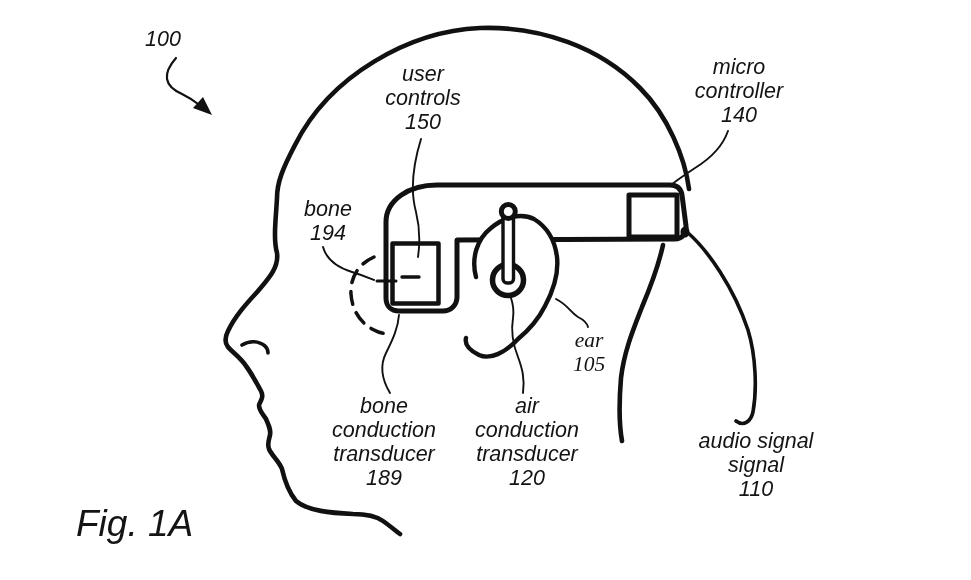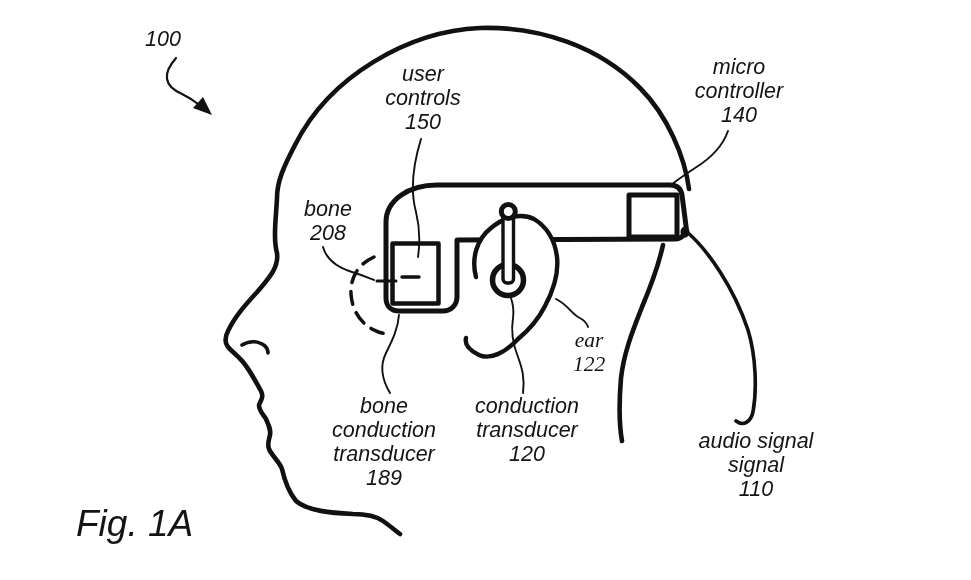--- a/index.html
+++ b/index.html
@@ -130,36 +130,37 @@
   </div>
 
   <div class="lbl" style="left:739px;top:55px;">
     <span>micro</span>
     <span>controller</span>
     <span>140</span>
   </div>
 
   <div class="lbl" style="left:328px;top:197px;">
     <span>bone</span>
-    <span>208</span>
+    <span>194</span>
   </div>
 
   <div class="lbl" style="left:589px;top:328px;font-family:Liberation Serif, serif;">
     <span>ear</span>
-    <span>122</span>
+    <span>105</span>
   </div>
 
   <div class="lbl" style="left:384px;top:394px;">
     <span>bone</span>
     <span>conduction</span>
     <span>transducer</span>
     <span>189</span>
   </div>
 
   <div class="lbl" style="left:527px;top:394px;">
+    <span>air</span>
     <span>conduction</span>
     <span>transducer</span>
     <span>120</span>
   </div>
 
   <div class="lbl" style="left:756px;top:429px;">
     <span>audio signal</span>
     <span>signal</span>
     <span>110</span>
   </div>

